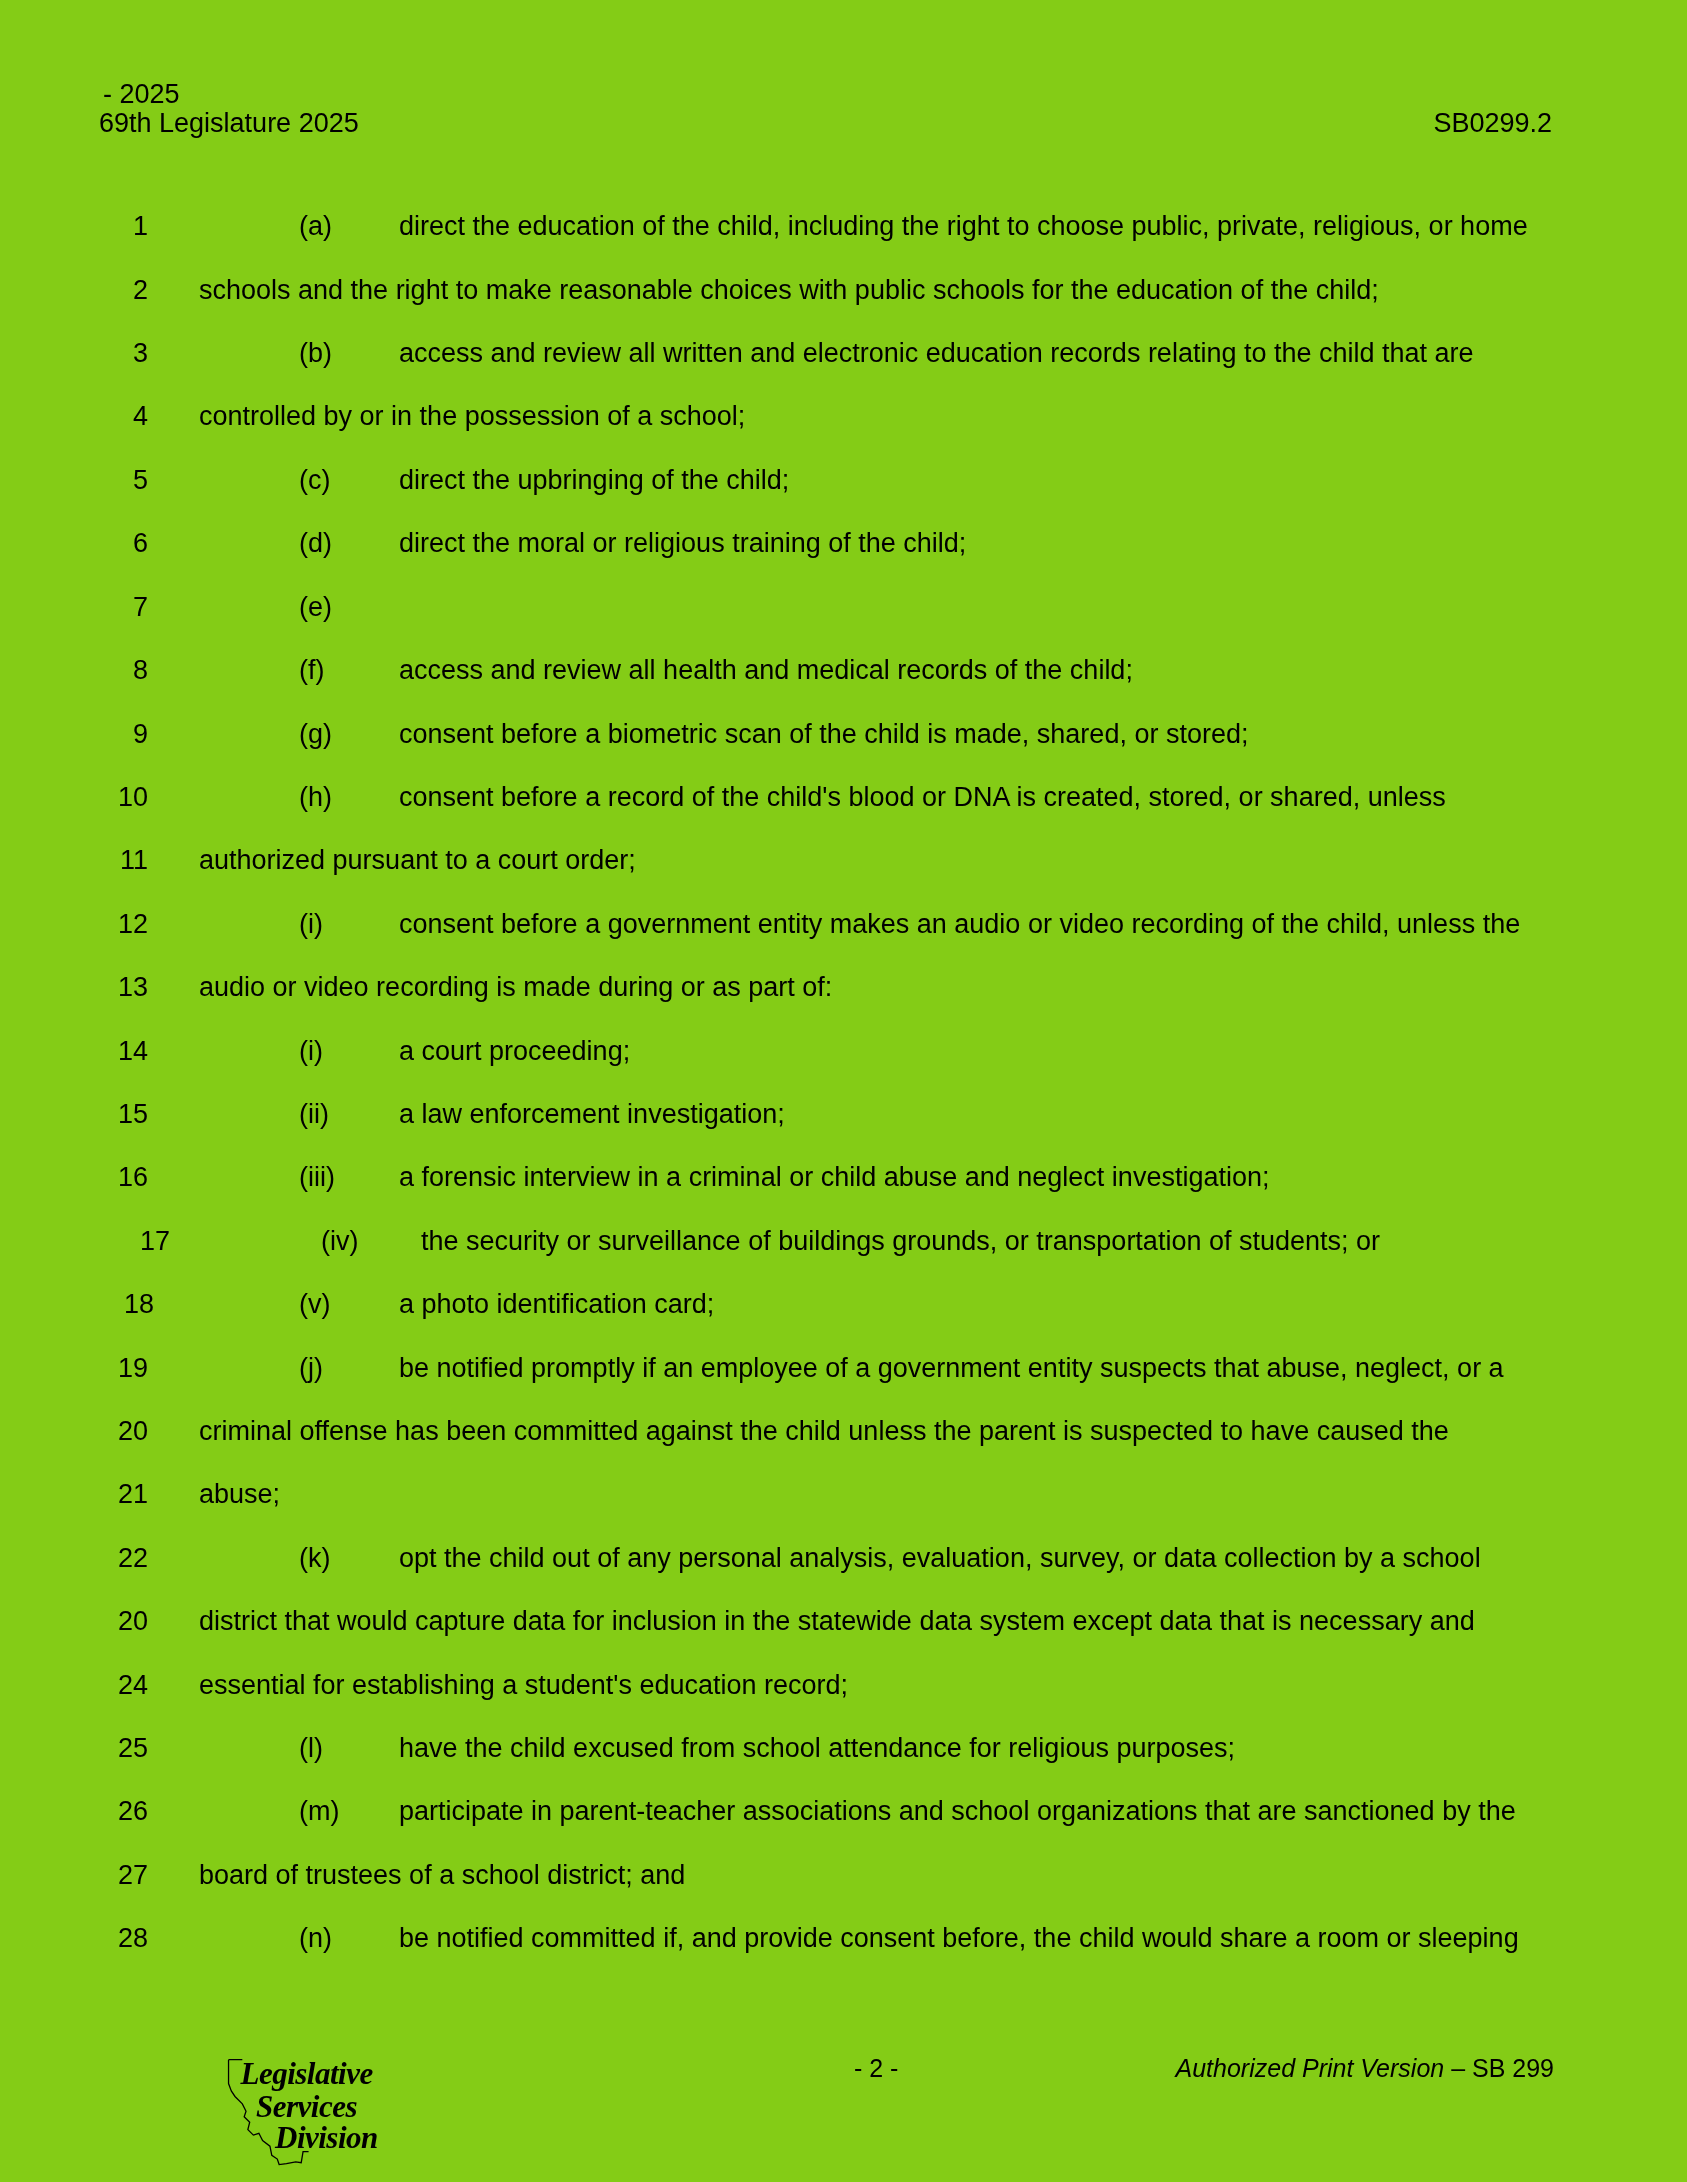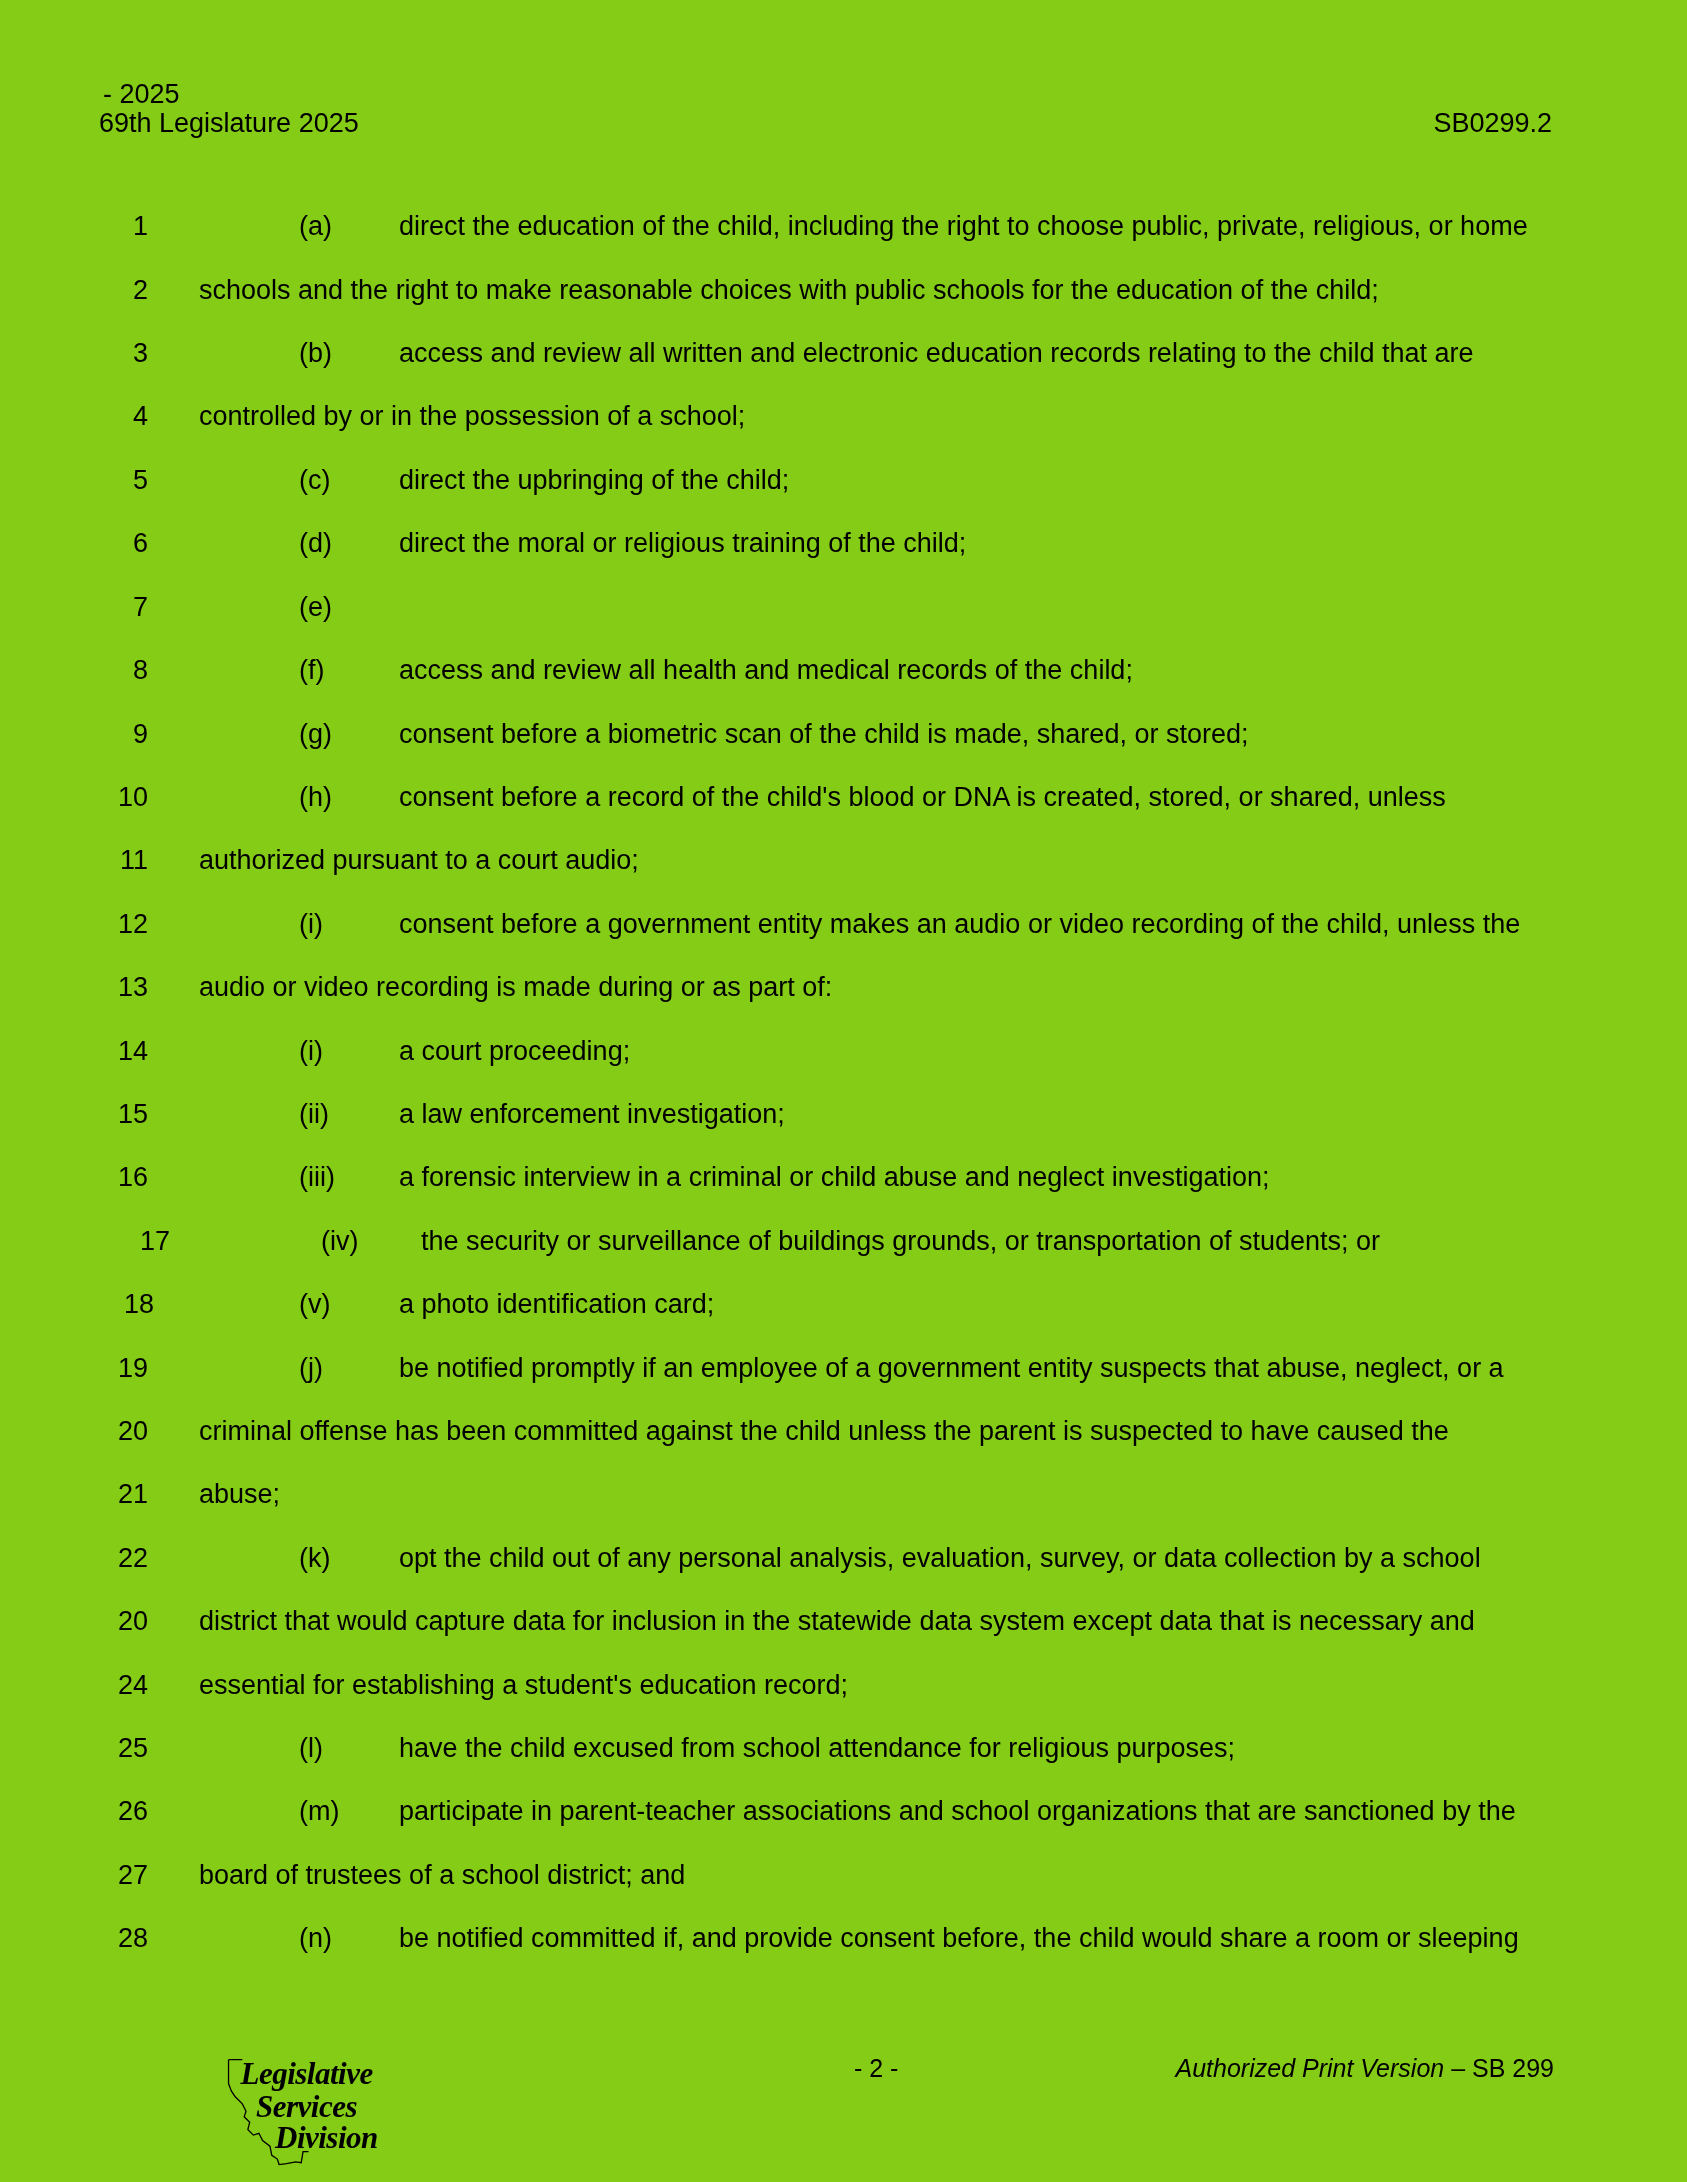--- a/index.html
+++ b/index.html
@@ -76,21 +76,21 @@
         <span class="mk">(g)</span>
         <span class="tx-item">consent before a biometric scan of the child is made, shared, or stored;</span>
       </div>
       <div class="row" style="top: 783px;">
         <span class="ln">10</span>
         <span class="mk">(h)</span>
         <span class="tx-item">consent before a record of the child's blood or DNA is created, stored, or shared, unless</span>
       </div>
       <div class="row" style="top: 846px;">
         <span class="ln">11</span>
-        <span class="tx-cont">authorized pursuant to a court audio;</span>
+        <span class="tx-cont">authorized pursuant to a court order;</span>
       </div>
       <div class="row" style="top: 910px;">
         <span class="ln">12</span>
         <span class="mk">(i)</span>
         <span class="tx-item">consent before a government entity makes an audio or video recording of the child, unless the</span>
       </div>
       <div class="row" style="top: 973px;">
         <span class="ln">13</span>
         <span class="tx-cont">audio or video recording is made during or as part of:</span>
       </div>

